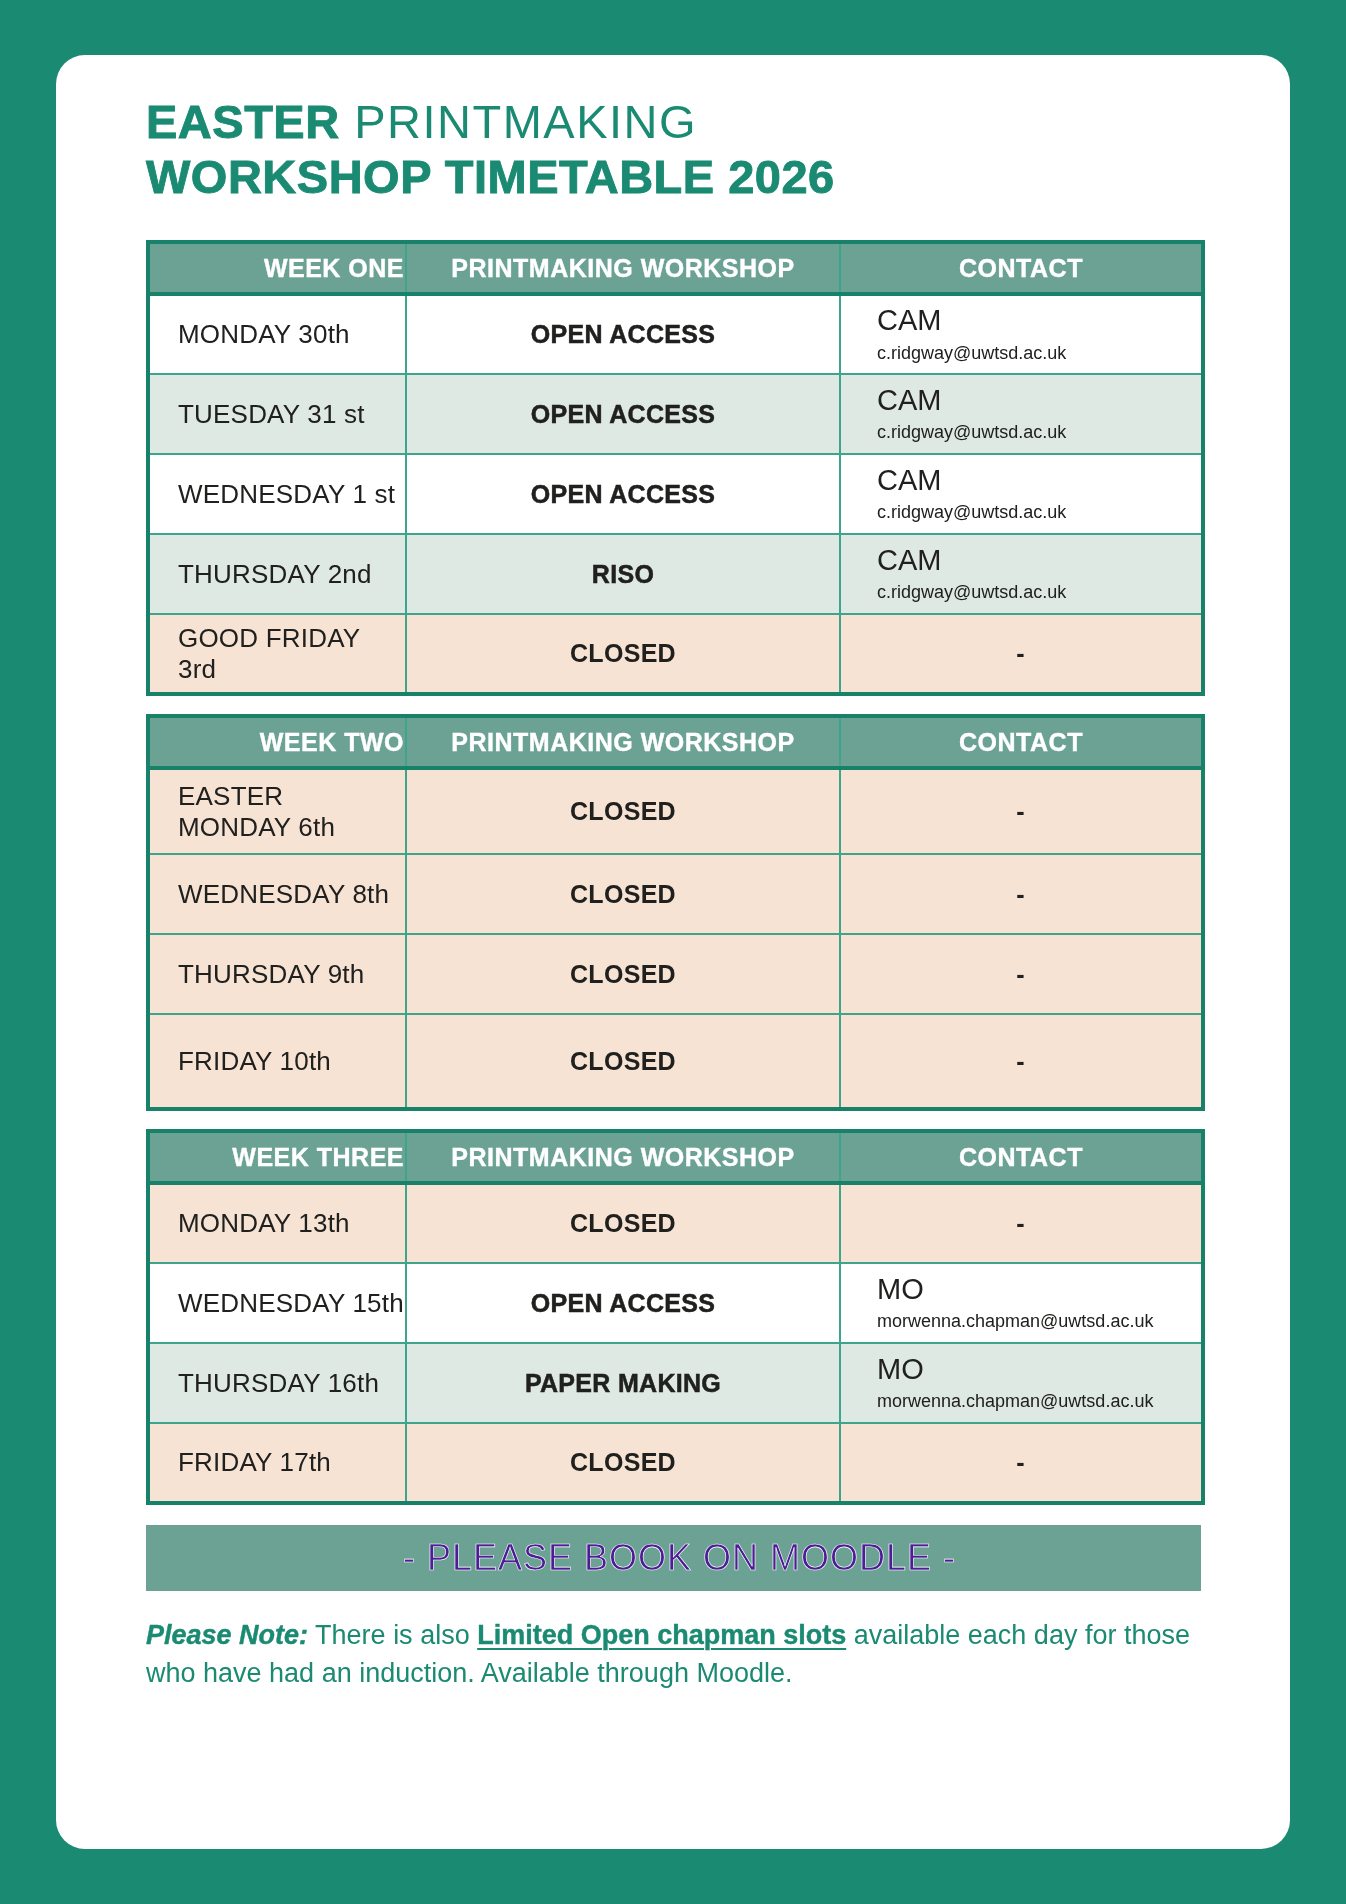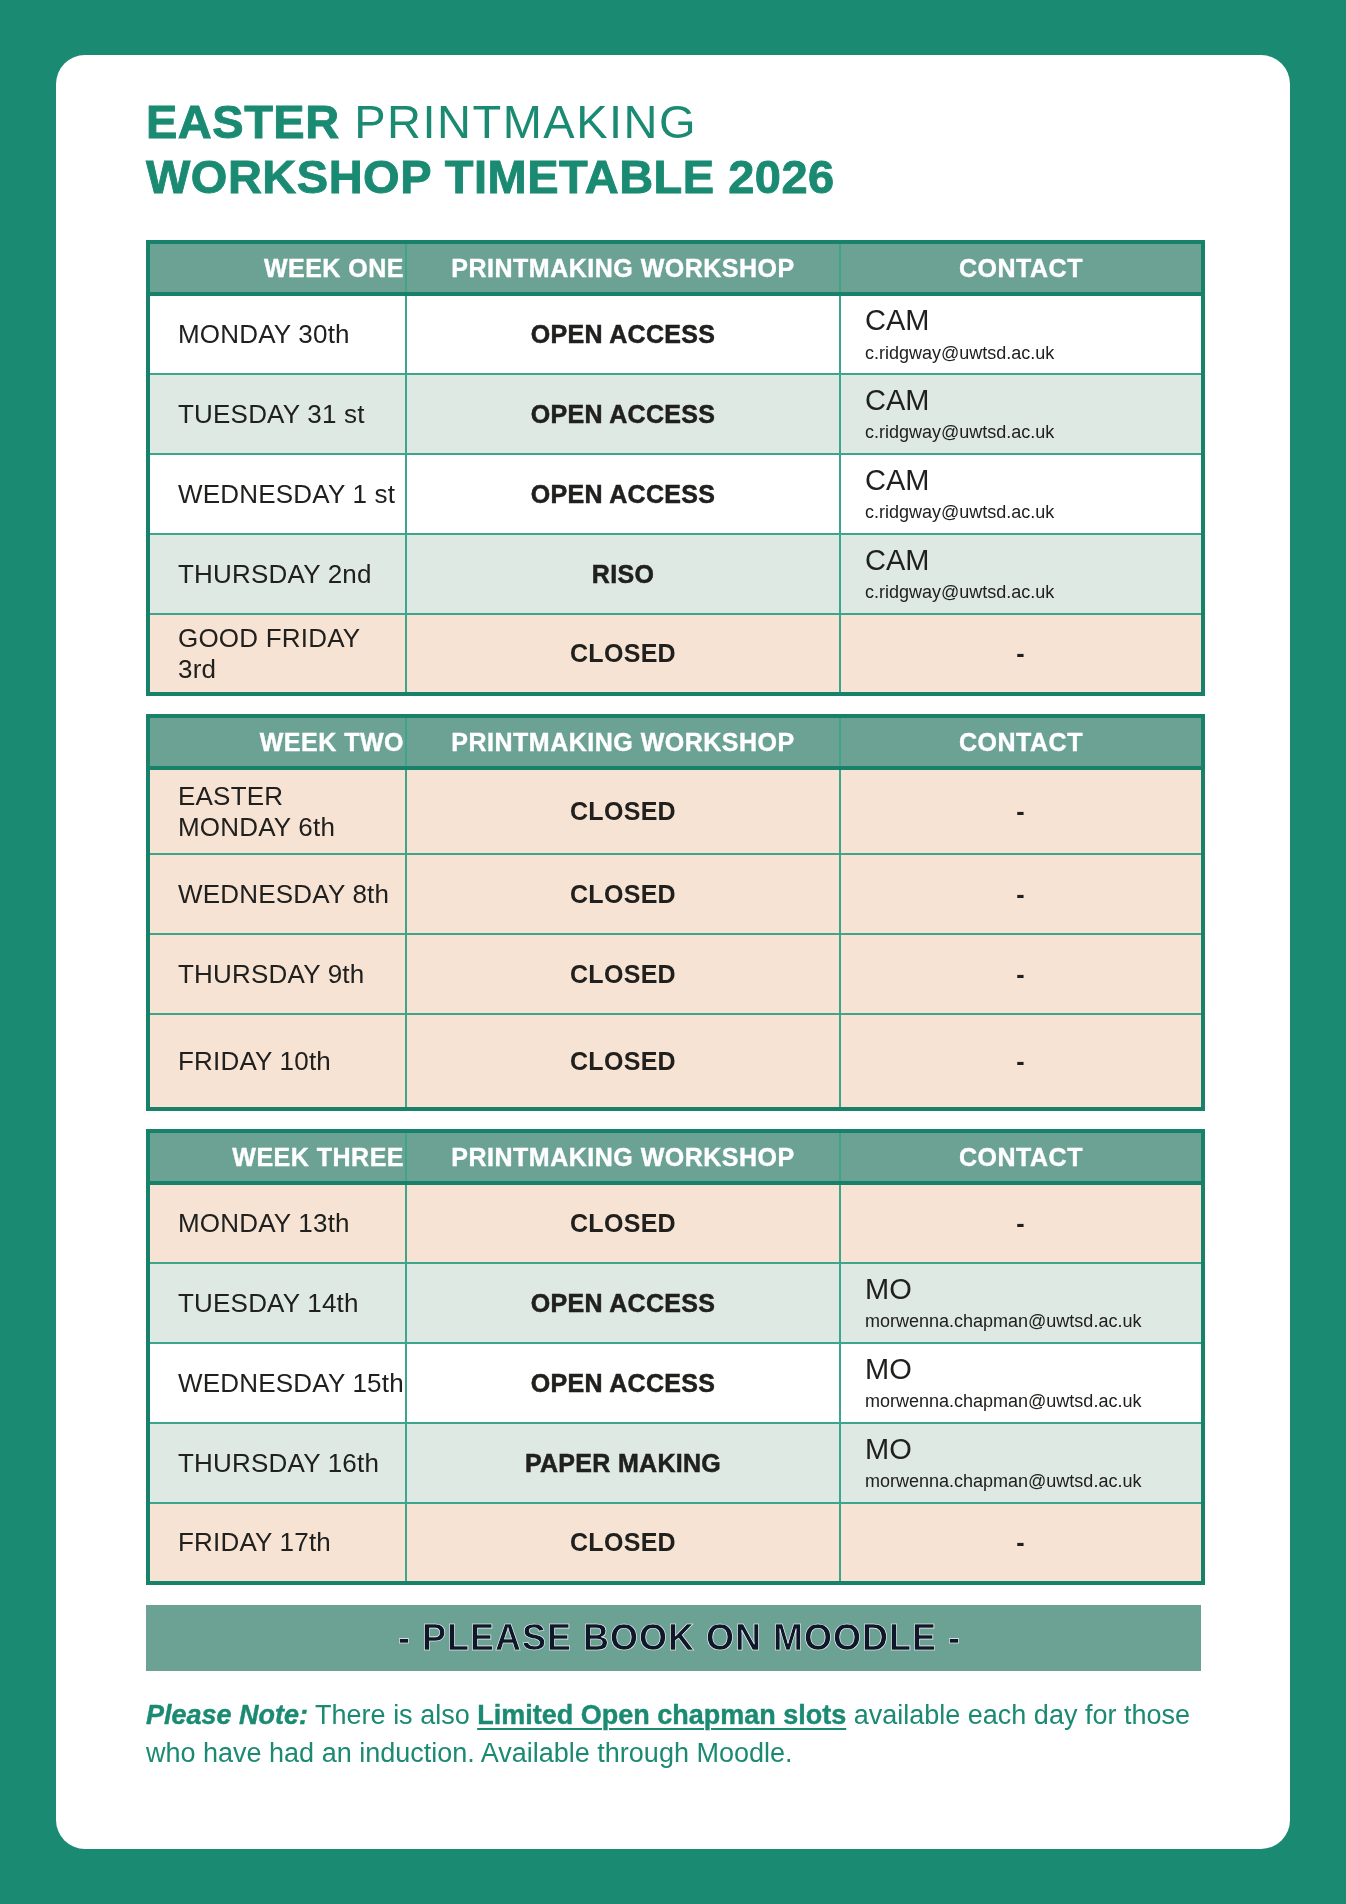--- a/index.html
+++ b/index.html
@@ -45,37 +45,37 @@
   }
   table.timetable thead th.th-week{text-align:right;padding-left:19px;}
   table.timetable tbody tr{height:80px;}
   #table-two tbody tr:first-child{height:86px;}
   #table-two tbody tr:last-child{height:95px;}
 
   td.cell-day{padding-left:28px;font-size:26px;letter-spacing:0.2px;}
   td.cell-workshop{text-align:center;font-size:25px;letter-spacing:0.3px;}
   td.cell-workshop.bold{font-weight:700;-webkit-text-stroke:0.5px var(--ink);}
   td.cell-workshop.regular{font-weight:700;}
-  td.cell-contact{padding-left:24px;vertical-align:middle;}
+  td.cell-contact{padding-left:36px;vertical-align:middle;}
   td.cell-contact.dash{text-align:center;padding-left:0;font-size:25px;font-weight:700;}
   .contact-name{font-size:29px;line-height:1.15;}
   .contact-email{font-size:18px;line-height:1.3;margin-top:4px;}
 
   tr.bg-white{background:#ffffff;}
   tr.bg-green{background:var(--row-green);}
   tr.bg-peach{background:var(--row-peach);}
 
   
   .banner{
     width:1055px;height:66px;background:var(--sage);
     display:flex;align-items:center;justify-content:center;
     margin-top:20px;
   }
   .banner span{
-    color:#0f172a;font-size:36px;font-weight:700;letter-spacing:1px;margin-left:12px;
+    color:#4c1d95;font-size:36px;font-weight:400;letter-spacing:1px;margin-left:12px;
     -webkit-text-stroke:0.6px #ffffff;
   }
 
   
   .note{
     width:1100px;margin:26px 0 0 0;color:var(--teal);
     font-size:27px;line-height:1.4;font-weight:400;
   }
   .note .note-label{font-weight:700;font-style:italic;-webkit-text-stroke:0.4px var(--teal);}
   .note .note-highlight{
@@ -195,28 +195,20 @@
               <th>PRINTMAKING WORKSHOP</th>
               <th>CONTACT</th>
             </tr>
           </thead>
         <tbody>
             <tr class="bg-peach">
               <td class="cell-day">MONDAY 13th</td>
               <td class="cell-workshop regular">CLOSED</td>
               <td class="cell-contact dash"><span>-</span></td>
             </tr>
-            <tr class="bg-green">
-              <td class="cell-day">TUESDAY 14th</td>
-              <td class="cell-workshop bold">OPEN ACCESS</td>
-              <td class="cell-contact">
-                <div class="contact-name">MO</div>
-                <div class="contact-email">morwenna.chapman@uwtsd.ac.uk</div>
-              </td>
-            </tr>
             <tr class="bg-white">
               <td class="cell-day">WEDNESDAY 15th</td>
               <td class="cell-workshop bold">OPEN ACCESS</td>
               <td class="cell-contact">
                 <div class="contact-name">MO</div>
                 <div class="contact-email">morwenna.chapman@uwtsd.ac.uk</div>
               </td>
             </tr>
             <tr class="bg-green">
               <td class="cell-day">THURSDAY 16th</td>

